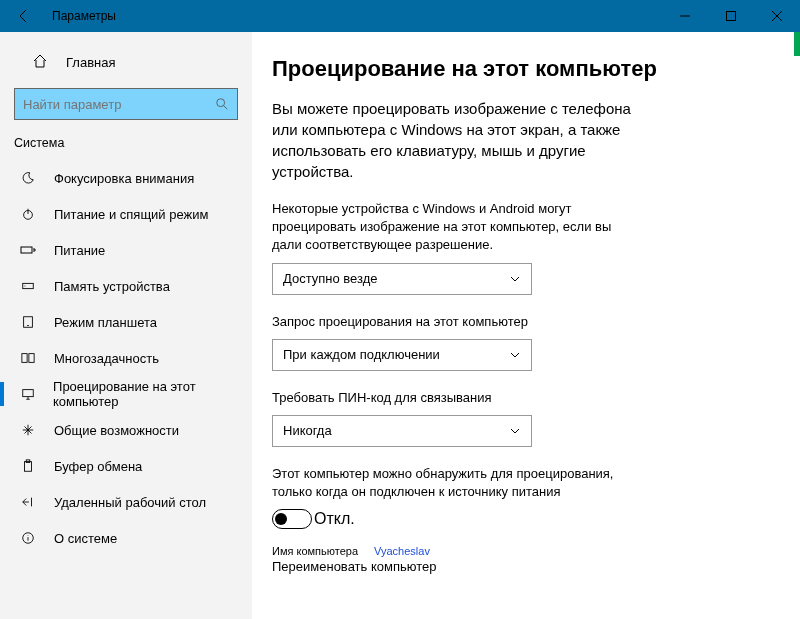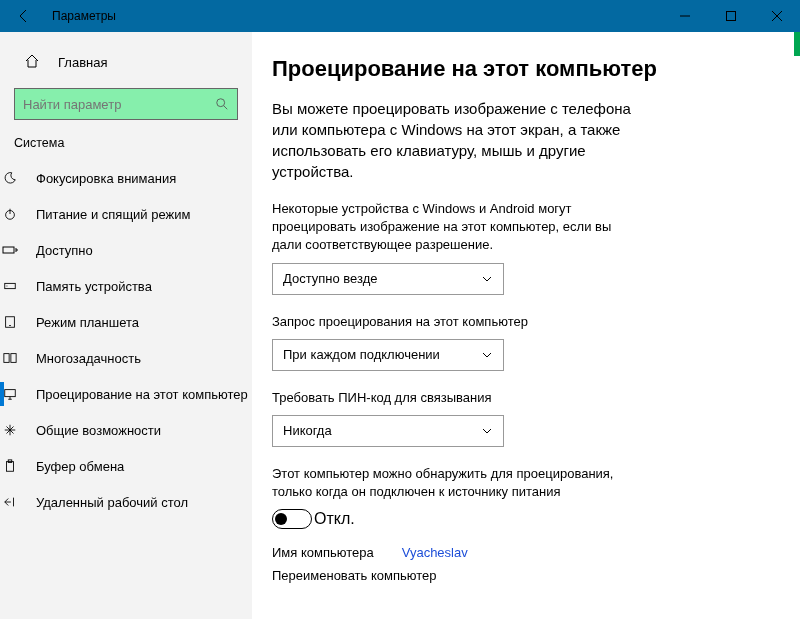--- a/index.html
+++ b/index.html
@@ -5,36 +5,36 @@
 *{box-sizing:border-box;margin:0;padding:0;font-family:"Segoe UI",Arial,sans-serif}
 body{background:#fff;width:800px;height:619px;overflow:hidden;position:relative}
 .titlebar{height:32px;display:flex;align-items:center;background:#0369a1}
 .titlebar .back{width:48px;display:flex;align-items:center;justify-content:center;height:100%}
 .titlebar .title{font-size:12px;color:#000;padding-left:4px}
 .titlebar .spacer{flex:1}
 .titlebar .ctrl{width:46px;height:100%;display:flex;align-items:center;justify-content:center}
 .titlebar svg{stroke:#000;fill:none}
 .content{display:flex;height:calc(100% - 32px)}
 .sidebar{width:252px;background:#f3f3f3;padding-top:12px;position:relative}
-.home{display:flex;align-items:center;height:36px;padding-left:24px;gap:18px;font-size:13px}
-.search{margin:8px 14px 12px 14px;height:32px;border:1px solid #666;display:flex;align-items:center;padding:0 8px;justify-content:space-between;background:#86efac}
+.home{display:flex;align-items:center;height:36px;padding-left:32px;gap:18px;font-size:13px}
+.search{margin:8px 14px 12px 14px;height:32px;border:1px solid #666;display:flex;align-items:center;padding:0 8px;justify-content:space-between;background:#7dd3fc}
 .search input{border:none;background:transparent;outline:none;font-size:13px;flex:1;color:#555}
 .section-h{font-size:12.5px;font-weight:400;padding:4px 14px 10px 14px}
-.nav-item{display:flex;align-items:center;height:36px;padding-left:2px;gap:18px;font-size:13px;position:relative}
+.nav-item{display:flex;align-items:center;height:36px;padding-left:20px;gap:18px;font-size:13px;position:relative}
 .nav-item .iconwrap{width:16px;display:flex;justify-content:center}
 .nav-item.active::before{content:"";position:absolute;left:0;top:6px;bottom:6px;width:4px;background:#0078d4}
 .main{flex:1;padding:24px 28px 0 20px;overflow:auto}
 .main h1{font-size:22px;font-weight:600;margin-bottom:16px}
 .desc{font-size:15px;color:#000;line-height:1.4;margin-bottom:18px;max-width:370px}
 .sect-label{font-size:13px;margin-bottom:8px;max-width:370px;line-height:1.4}
-.select{width:232px;height:32px;border:1px solid #999;display:flex;align-items:center;justify-content:space-between;padding:0 10px;font-size:13px;margin-bottom:18px}
+.select{width:260px;height:32px;border:1px solid #999;display:flex;align-items:center;justify-content:space-between;padding:0 10px;font-size:13px;margin-bottom:18px}
 .toggle{width:40px;height:20px;border:1px solid #000;border-radius:10px;display:flex;align-items:center;padding:2px}
 .toggle .knob{width:12px;height:12px;background:#000;border-radius:50%}
 .toggle-row{display:flex;align-items:center;gap:2px;margin-bottom:16px;margin-top:2px}
-.cn-row{display:flex;gap:28px;font-size:13px;margin-bottom:6px}
+.cn-row{display:flex;gap:16px;font-size:11px;}
 .cn-row .val{color:#1d4ed8}
 .link{color:#000000;font-size:13px}
 .stub{position:absolute;right:0;top:32px;width:6px;height:24px;background:#00a651}
 </style>
 </head>
 <body>
 
 <div class="titlebar">
   <div class="back">
     <svg width="16" height="16" viewBox="0 0 16 16">
@@ -96,21 +96,21 @@
         </span>
       <span>Питание и спящий режим</span>
     </div>
     <div class="nav-item">
       <span class="iconwrap">
           <svg width="16" height="14" viewBox="0 0 16 14" fill="none" stroke="#000">
             <rect x="1" y="4" width="11" height="6"></rect>
             <path d="M13 6 H15 V8 H13"></path>
           </svg>
         </span>
-      <span>Доступно</span>
+      <span>Питание</span>
     </div>
     <div class="nav-item">
       <span class="iconwrap">
           <svg width="14" height="14" viewBox="0 0 16 16" fill="none" stroke="#000">
             <rect x="2" y="5" width="12" height="6"></rect>
             <path d="M4 8 H5"></path>
           </svg>
         </span>
       <span>Память устройства</span>
     </div>
@@ -158,20 +158,29 @@
         </span>
       <span>Буфер обмена</span>
     </div>
     <div class="nav-item">
       <span class="iconwrap">
           <svg width="14" height="14" viewBox="0 0 16 16" fill="none" stroke="#000">
             <path d="M2 8 L6 4 M2 8 L6 12 M2 8 H9 M12 3 V13"></path>
           </svg>
         </span>
       <span>Удаленный рабочий стол</span>
+    </div>
+    <div class="nav-item">
+      <span class="iconwrap">
+          <svg width="14" height="14" viewBox="0 0 16 16" fill="none" stroke="#000">
+            <circle cx="8" cy="8" r="6"></circle>
+            <path d="M8 5 V5.5 M8 7 V11"></path>
+          </svg>
+        </span>
+      <span>О системе</span>
     </div>
   </div>
 
   <div class="main">
     <h1>Проецирование на этот компьютер</h1>
     <p class="desc">Вы можете проецировать изображение с телефона или компьютера с Windows на этот экран, а также использовать его клавиатуру, мышь и другие устройства.</p>
 
     <p class="sect-label">Некоторые устройства с Windows и Android могут проецировать изображение на этот компьютер, если вы дали соответствующее разрешение.</p>
     <div class="select">
       <span>Доступно везде</span>

